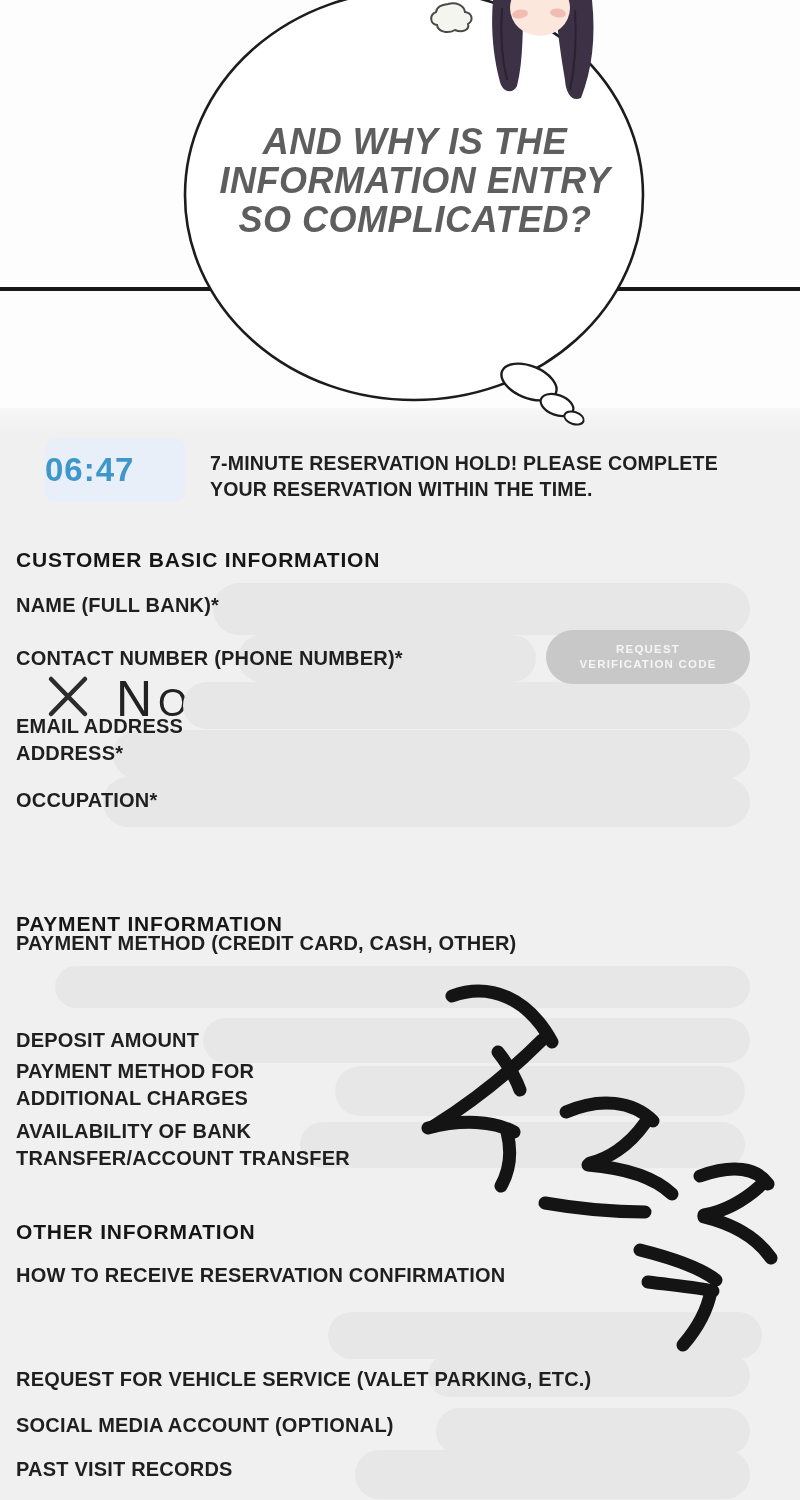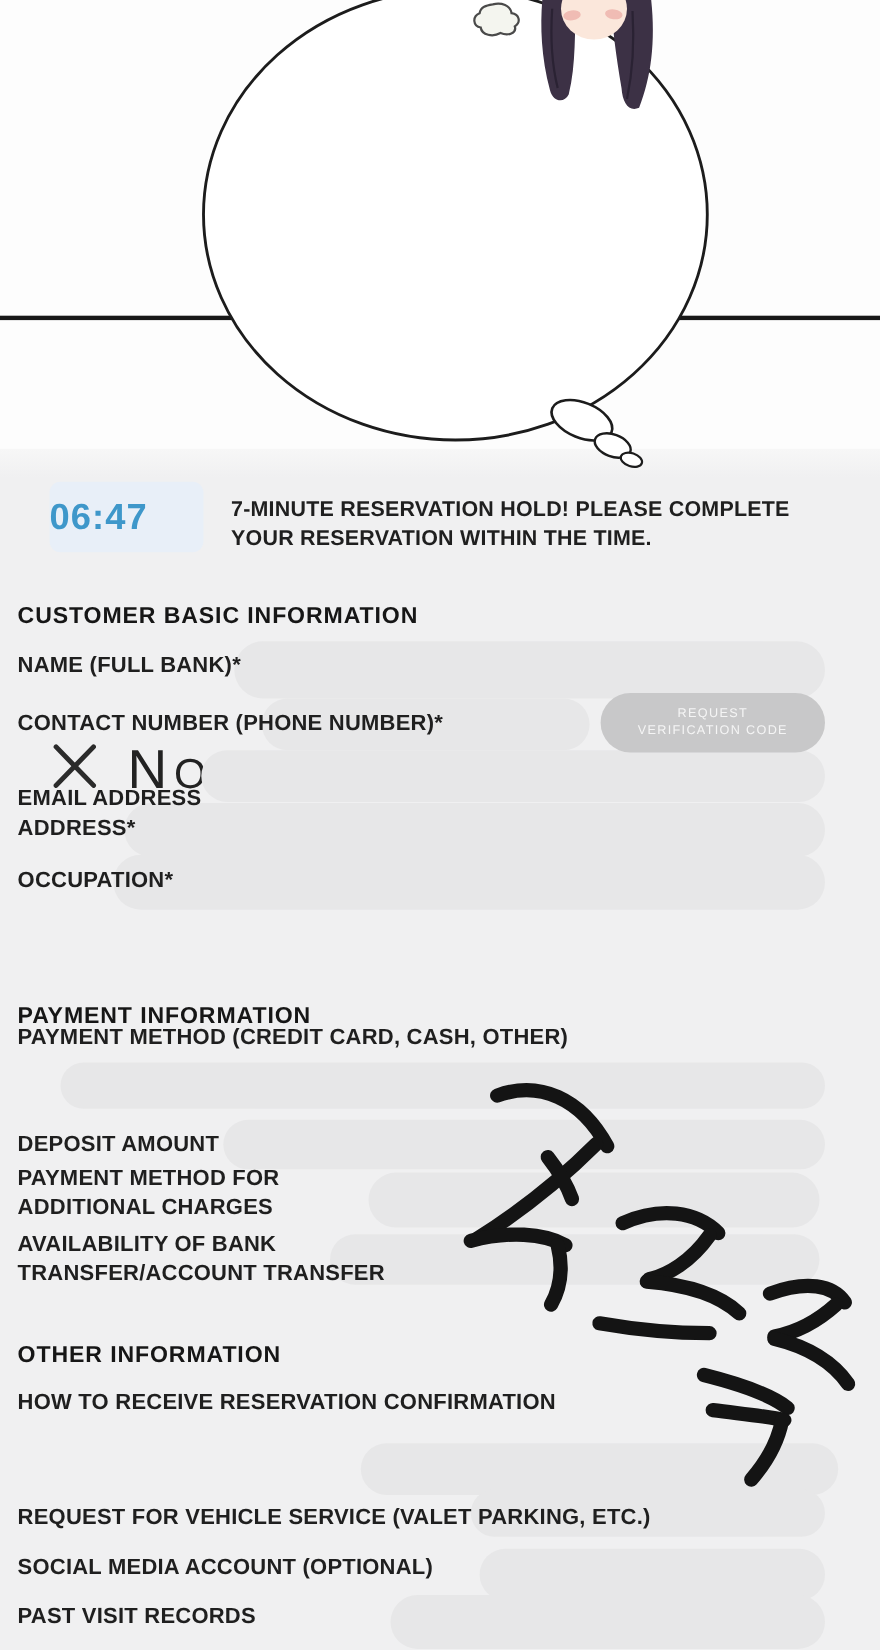--- a/index.html
+++ b/index.html
@@ -32,21 +32,21 @@
     background:#e8eff8;line-height:64px;
     font-size:33px;font-weight:700;letter-spacing:1px;color:#3e97ca;
   }
   .cap{position:absolute;left:210px;font-size:19.5px;font-weight:700;color:#1f1f1f;letter-spacing:0.2px;white-space:nowrap;}
   .sec{position:absolute;left:16px;font-size:21px;font-weight:700;color:#161616;letter-spacing:0.8px;white-space:nowrap;z-index:2;}
   .lbl{position:absolute;left:16px;font-size:20px;font-weight:700;color:#1f1f1f;letter-spacing:0.2px;white-space:nowrap;z-index:2;}
   .inp{position:absolute;background:#e7e7e8;border-radius:26px;z-index:1;}
   .btn{
     position:absolute;left:546px;top:222px;width:204px;height:54px;border-radius:27px;
     background:#c8c8c9;color:#f5f5f5;text-align:center;z-index:2;
-    font-size:11.5px;font-weight:400;letter-spacing:1.2px;line-height:15px;padding-top:12px;box-sizing:border-box;
+    font-size:11.5px;font-weight:700;letter-spacing:1.2px;line-height:15px;padding-top:12px;box-sizing:border-box;
   }
   .sfx-svg{position:absolute;left:0;top:0;width:800px;height:1500px;z-index:8;pointer-events:none;}
 </style>
 </head>
 <body>
 
 <div class="stage">
 
   <div class="panel-top">
     <div class="panel-line"></div>
@@ -117,20 +117,25 @@
     <div class="lbl" style="top:1050px;">PAST VISIT RECORDS</div>
   </div>
 
   <svg class="bubble-svg" viewBox="0 0 800 1500">
     <ellipse cx="414" cy="195" rx="229" ry="205" fill="#ffffff" stroke="#1c1c1c" stroke-width="2.6"></ellipse>
     <ellipse cx="529" cy="382" rx="29" ry="16" fill="#ffffff" stroke="#1c1c1c" stroke-width="2.4" transform="rotate(22 529 382)"></ellipse>
     <ellipse cx="557" cy="405" rx="17" ry="10" fill="#ffffff" stroke="#1c1c1c" stroke-width="2.2" transform="rotate(20 557 405)"></ellipse>
     <ellipse cx="574" cy="418" rx="10" ry="6" fill="#ffffff" stroke="#1c1c1c" stroke-width="2" transform="rotate(18 574 418)"></ellipse>
   </svg>
 
+  <div class="bubble-text">
+    <div>AND WHY IS THE</div>
+    <div>INFORMATION ENTRY</div>
+    <div>SO COMPLICATED?</div>
+  </div>
 
   <svg class="char-svg" viewBox="0 0 200 112">
 
     <path d="M28,4 C36,2 44,5 45,12 C52,13 54,20 48,24 C50,30 42,33 35,30 C28,34 18,32 17,25 C10,24 9,15 16,12 C17,6 22,5 28,4 Z" fill="#f4f5ef" stroke="#4a4a4a" stroke-width="2"></path>
 
     <path d="M73,0 L104,0 C102,28 104,58 97,86 C93,94 83,93 80,82 C72,52 71,24 73,0 Z" fill="#3c3145"></path>
     <path d="M136,0 L172,0 C176,38 172,70 161,98 C152,102 146,94 145,80 C140,50 136,22 136,0 Z" fill="#3c3145"></path>
     <path d="M82,8 C80,38 82,60 87,80" stroke="#2a2233" stroke-width="2" fill="none"></path>
     <path d="M155,10 C157,42 155,66 150,90" stroke="#2a2233" stroke-width="2" fill="none"></path>
 

